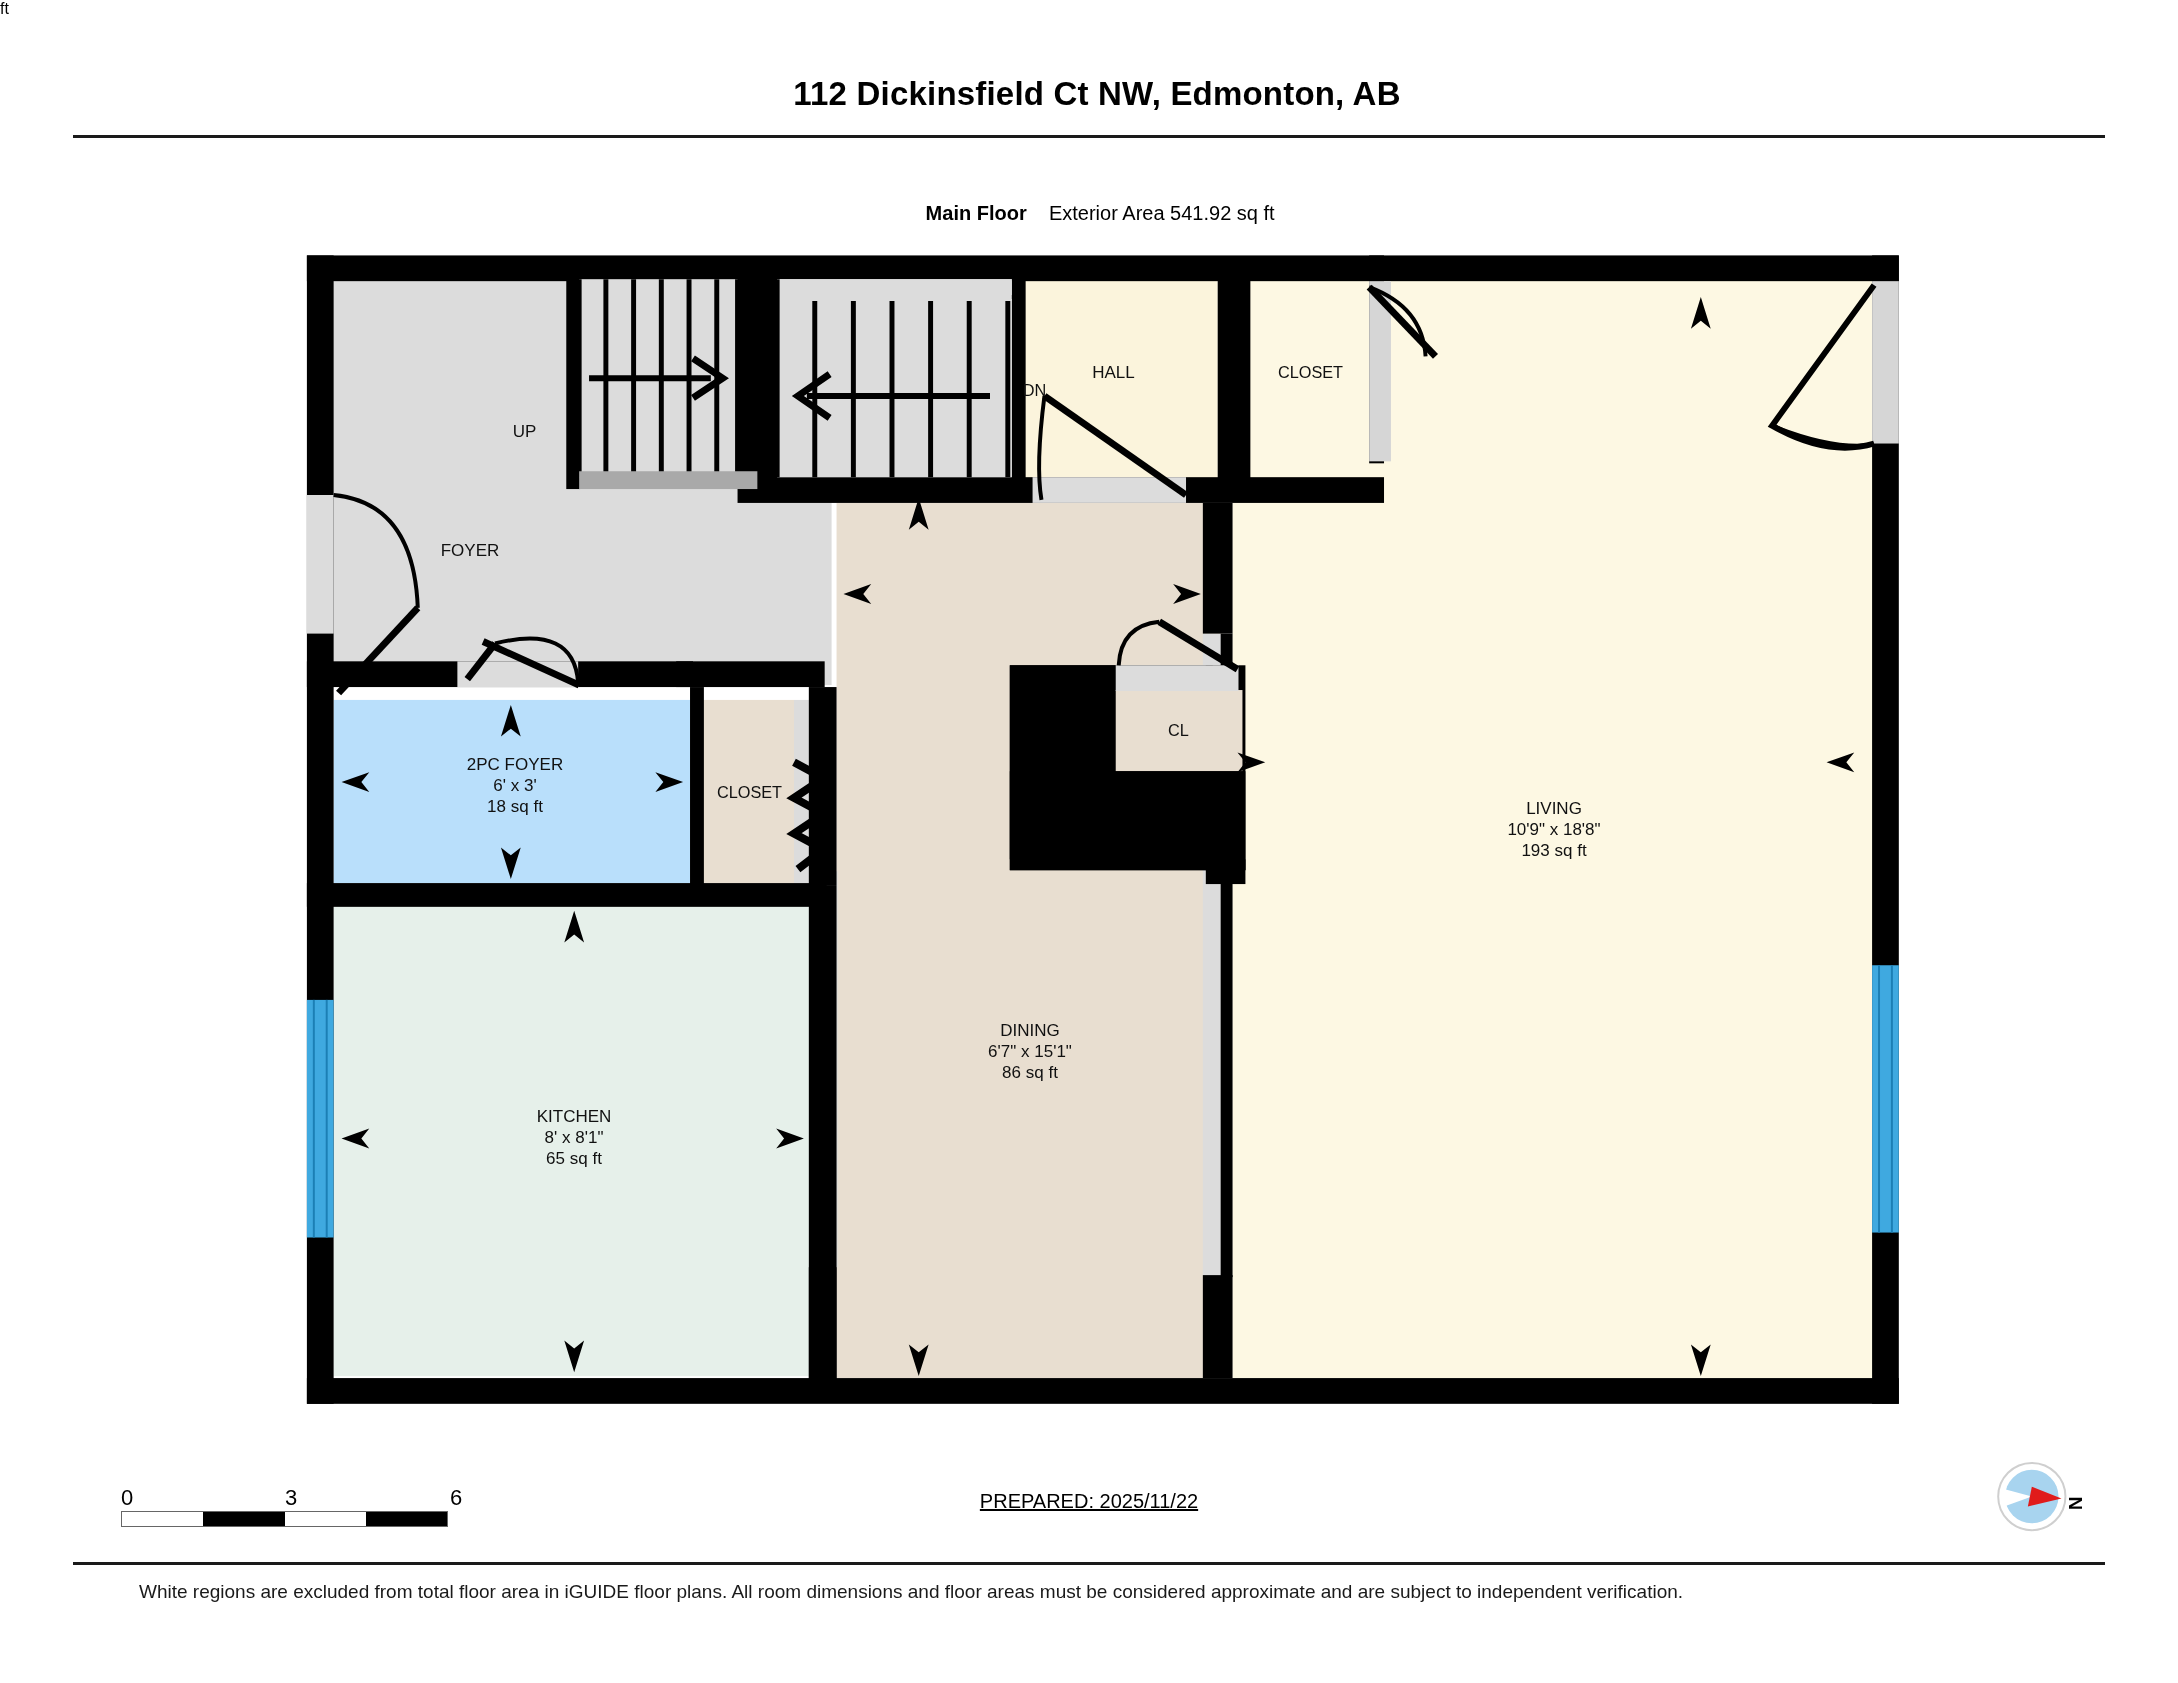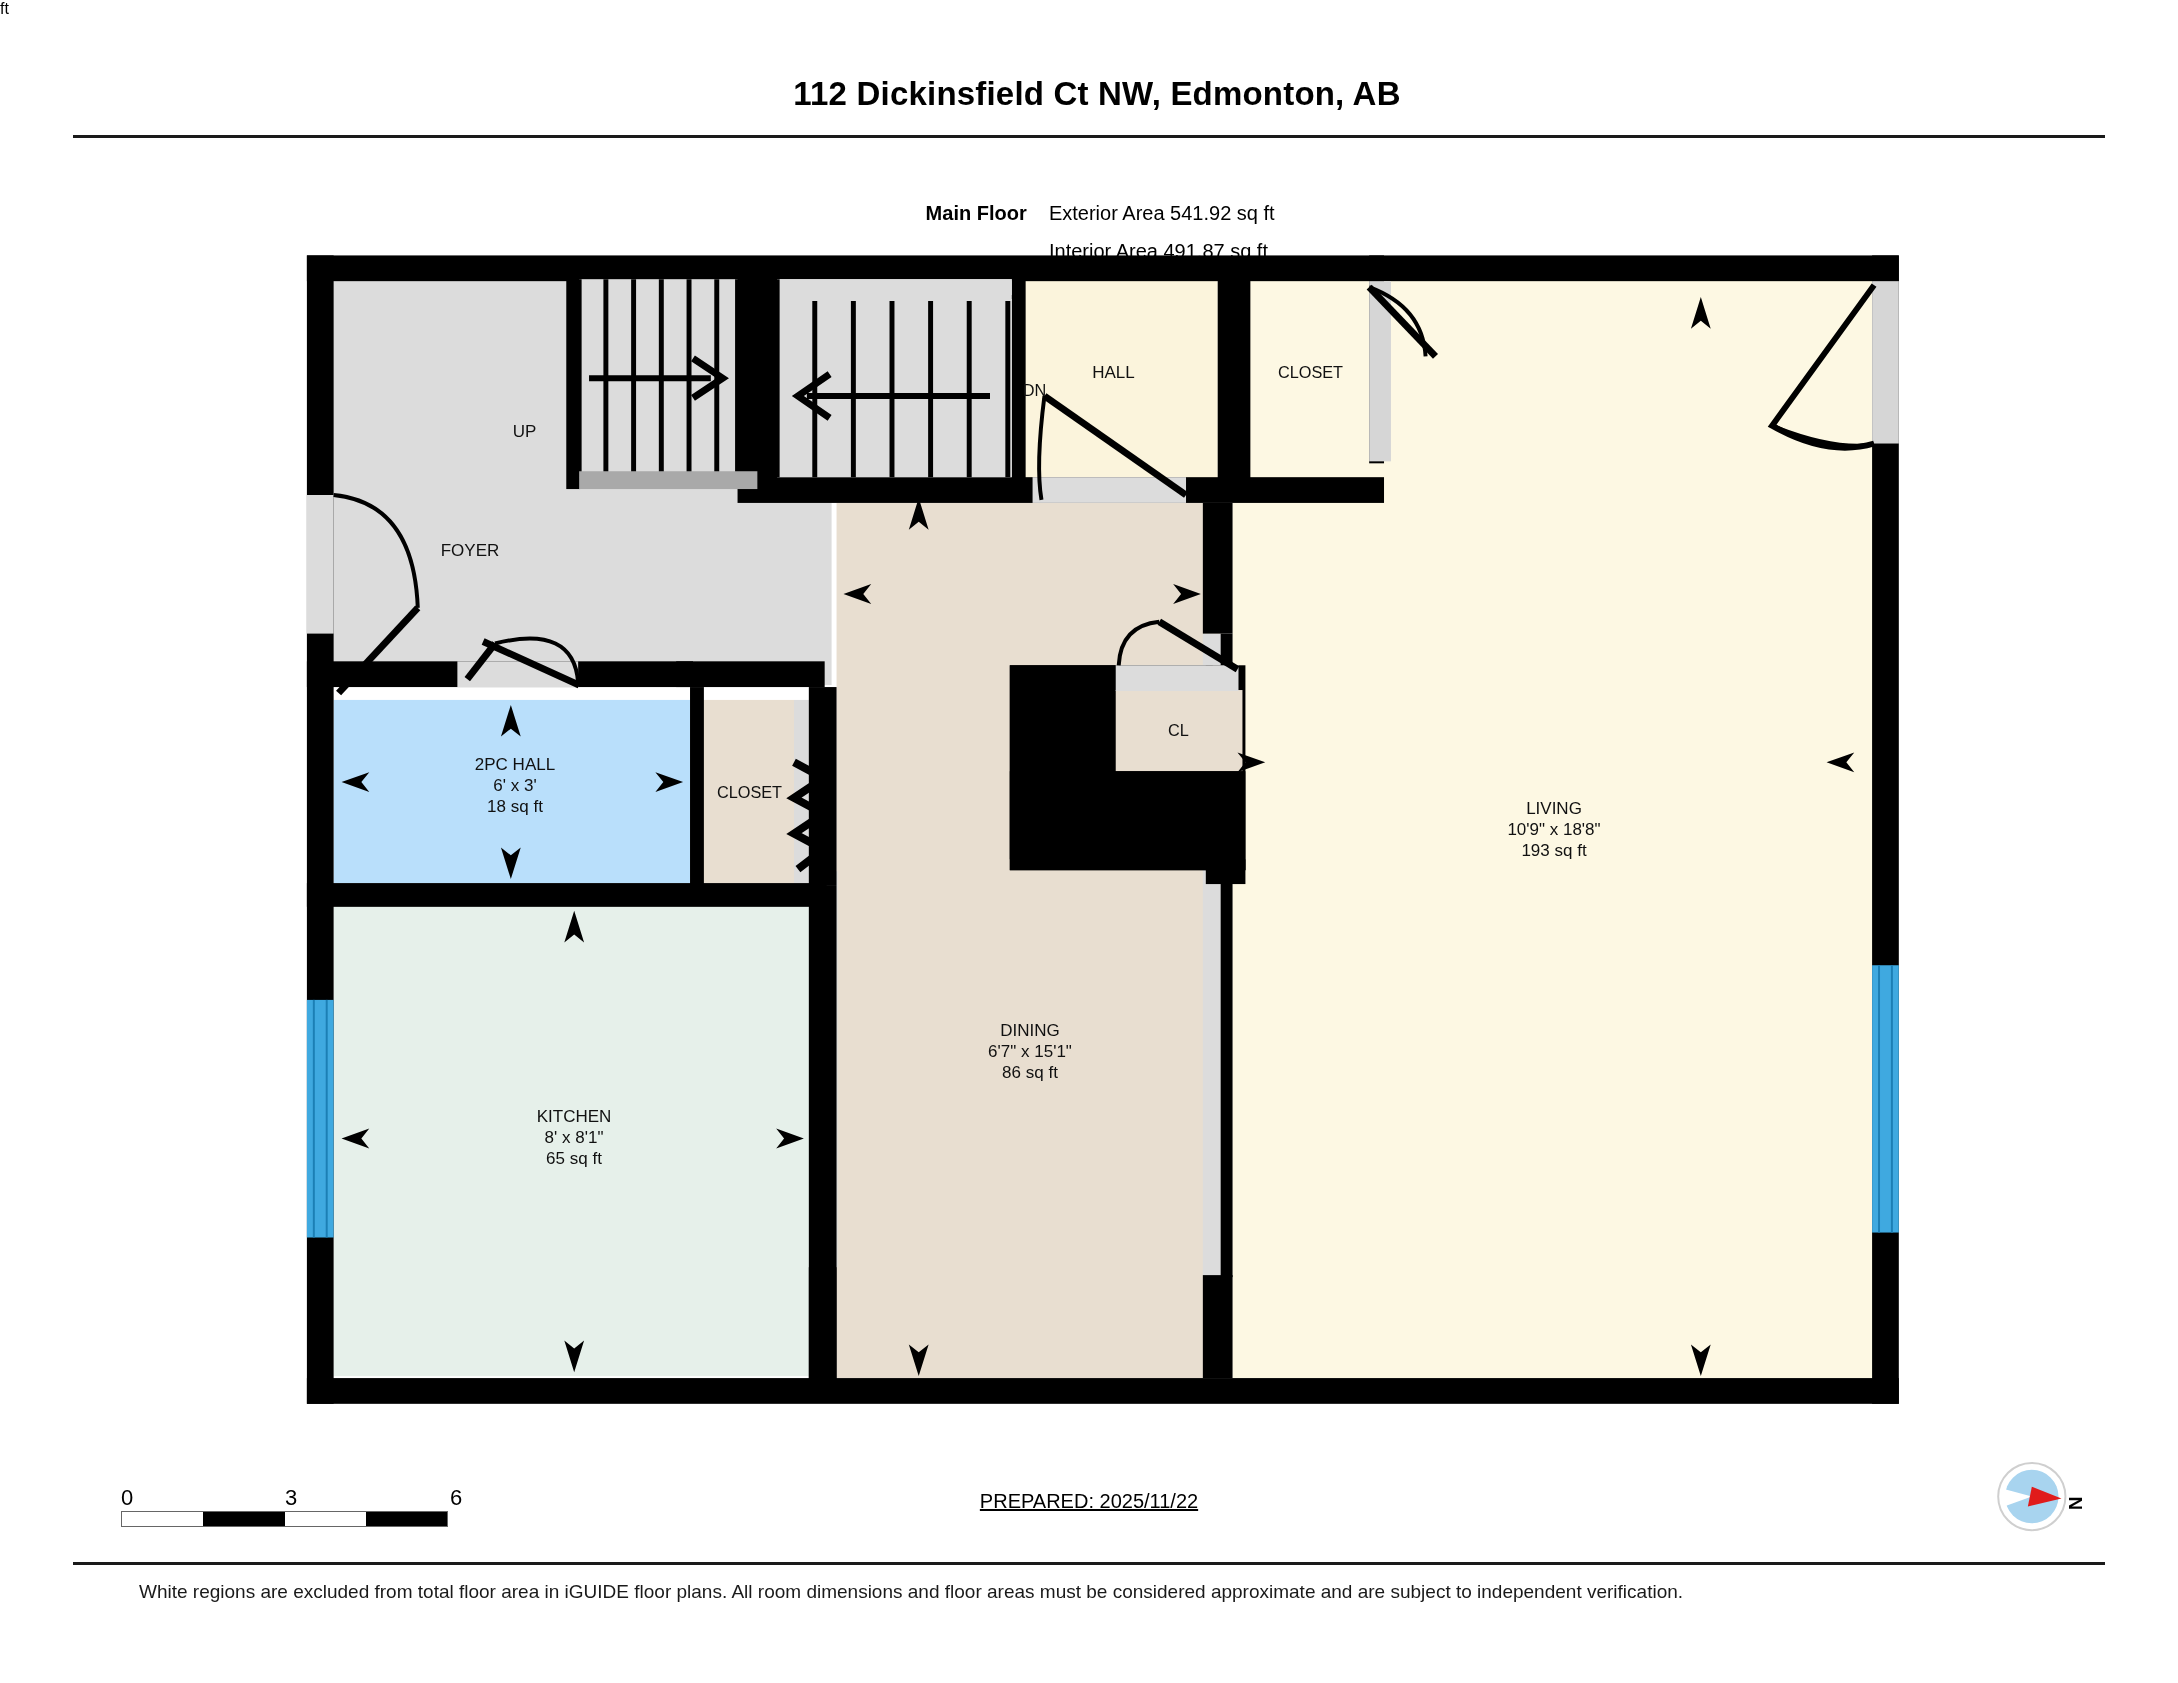--- a/index.html
+++ b/index.html
@@ -107,23 +107,20 @@
 </style>
 </head>
 <body>
 
 <div id="page-title">112 Dickinsfield Ct NW, Edmonton, AB</div>
 <div id="header-rule"></div>
 
 <div id="floor-info">
   <span class="row">
     <span class="floor-label">Main Floor</span><span>    </span><span class="area-label">Exterior Area 541.92 sq ft</span>
-  </span>
-  <span class="row">
-    <span style="visibility:hidden">Main Floor</span><span>    </span><span class="area-label">Interior Area 491.87 sq ft</span>
   </span>
 </div>
 
 <div id="plan">
 <svg width="2178" height="1683" viewBox="0 0 2200 1700" xmlns="http://www.w3.org/2000/svg">
 
   <rect x="330" y="272" width="510" height="420" fill="#dcdcdc"></rect>
   <rect x="585" y="282" width="160" height="200" fill="#dcdcdc"></rect>
 
   <rect x="785" y="282" width="250" height="210" fill="#dcdcdc"></rect>
@@ -309,21 +306,21 @@
 
 <div class="room-label" style="left:1059px; top:362px; width:109px;">
   <span class="name">HALL</span>
 </div>
 
 <div class="room-label small" style="left:1236px; top:362px; width:149px;">
   <span class="name">CLOSET</span>
 </div>
 
 <div class="room-label" style="left:426px; top:754px; width:178px;">
-  <span class="name">2PC HALL</span>
+  <span class="name">2PC FOYER</span>
   <span class="dim">6' x 3'</span>
   <span class="area">18 sq ft</span>
 </div>
 
 <div class="room-label small" style="left:685px; top:782px; width:129px;">
   <span class="name">CLOSET</span>
 </div>
 
 <div class="room-label small" style="left:1134px; top:720px; width:89px;">
   <span class="name">CL</span>

